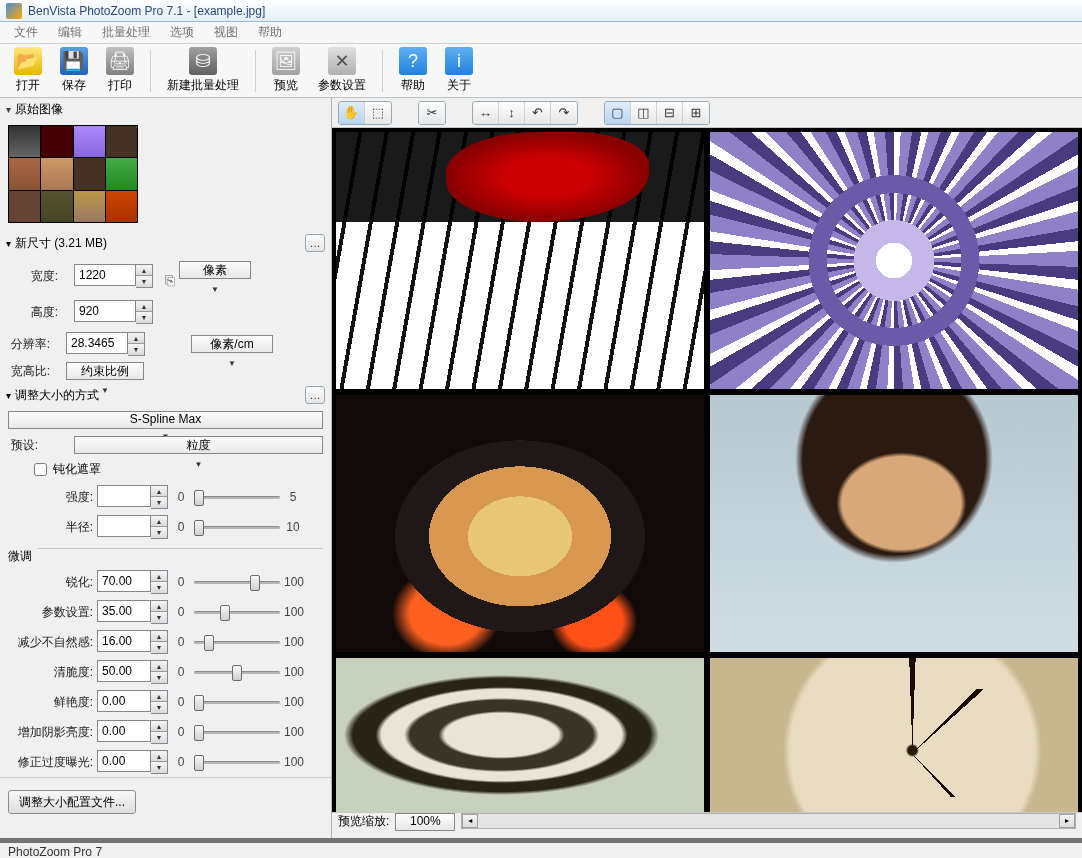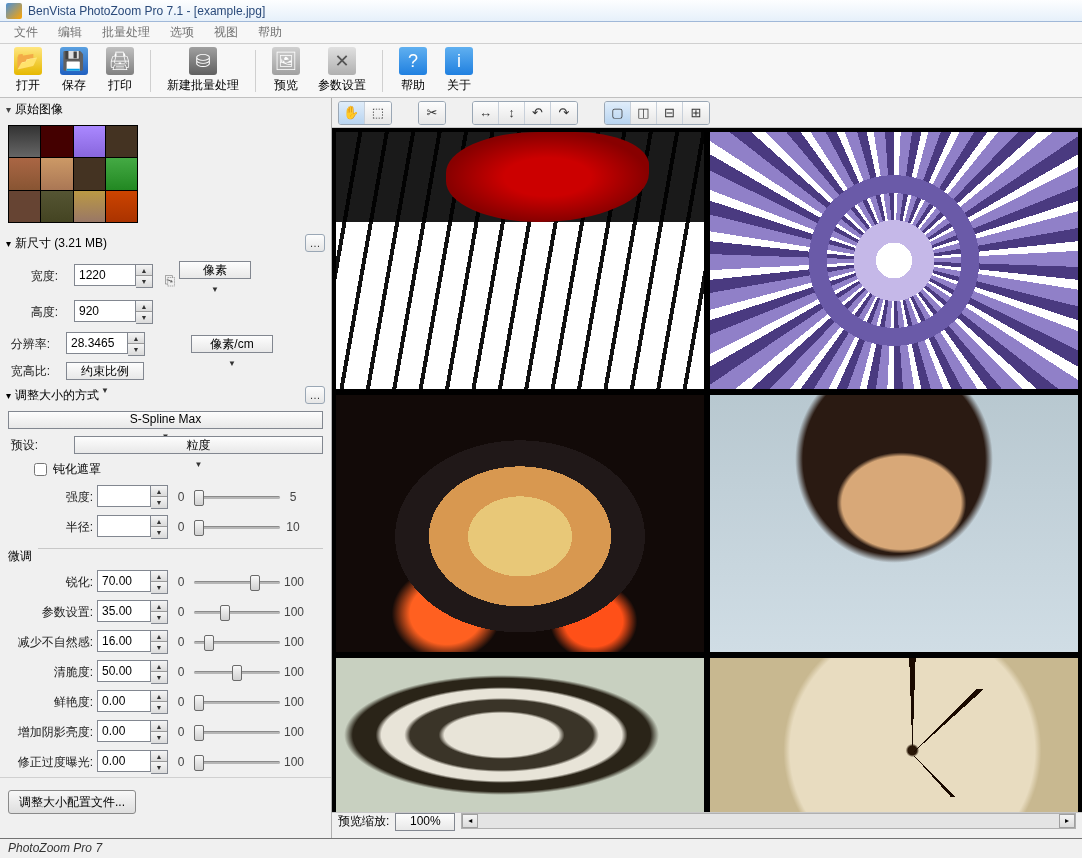--- a/index.html
+++ b/index.html
@@ -71,21 +71,21 @@
 .tile-flower { background: radial-gradient(circle at 50% 50%, #fff 0 8%, #c5b8e8 8% 18%, transparent 18%), radial-gradient(circle at 50% 50%, transparent 0 30%, #6a5aa8 30% 38%, transparent 38%), repeating-conic-gradient(#fff 0 3deg, #9080c8 3deg 8deg, #4a3a80 8deg 12deg), #3a5a3a; }
 .tile-food { background: radial-gradient(ellipse at 50% 55%, #e8c878 0 20%, #d89850 20% 35%, #201818 35% 48%, transparent 48%), radial-gradient(ellipse at 30% 85%, #ff6020 0 10%, transparent 15%), radial-gradient(ellipse at 70% 88%, #ff5018 0 8%, transparent 12%), #120a08; }
 .tile-woman { background: radial-gradient(ellipse at 52% 42%, #d8a878 0 22%, transparent 24%), radial-gradient(ellipse at 50% 25%, #2a1a12 0 35%, transparent 38%), linear-gradient(#b8c8d0,#d0dde5); }
 .tile-butterfly { background: radial-gradient(ellipse at 45% 50%, #e8e4d8 0 20%, #3a3428 22% 32%, #e8e4d8 34% 42%, #2a2418 44% 52%, transparent 55%), #c8d0c0; }
 .tile-clock { background: radial-gradient(circle at 55% 60%, #2a1808 0 2%, transparent 3%), conic-gradient(from 0deg at 55% 60%, #1a0a00 0 2deg, transparent 2deg 358deg, #1a0a00 358deg), radial-gradient(circle at 55% 60%, #e8dcc0 0 55%, #c8b890 58%); }
 .tile-clock::after{content:"";position:absolute;left:30%;top:20%;width:50%;height:70%;background:conic-gradient(from 45deg at 50% 60%, #1a0a00 0 3deg, transparent 3deg 90deg, #1a0a00 90deg 93deg, transparent 93deg);}
 .pv-bottom { height: 26px; background:#f0f0f0; border-top:1px solid #c8c8c8; display:flex; padding:0 6px; gap:6px; }
 .scroll-h { flex:1; height:16px; background:#e4e4e4; border:1px solid #b0b0b0; position:relative; }
 .scroll-h .sbtn { position:absolute; top:0; width:16px; height:14px; background:linear-gradient(#f5f5f5,#dcdcdc); border:1px solid #a0a0a0; font-size:8px; text-align:center; line-height:12px; }
 .scroll-h .sbtn.l{left:0;} .scroll-h .sbtn.r{right:0;}
-.statusbar { height: 20px; background:#f0f0f0; border-top:1px solid #737373; padding: 2px 8px; color:#333;font-style:italic; }
+.statusbar { height: 20px; background:#f0f0f0; border-top:5px solid #737373; padding: 2px 8px; color:#333; }
 .sidebar-dim { display:flex; gap:2px; align-items:flex-start; padding: 6px 8px 2px 8px; }
 .sidebar-dim .col { display:flex; flex-direction:column; gap:6px; }
 .bottom-controls { padding: 12px 8px; border-top:1px solid #d0d0d0; }
 </style>
 </head>
 <body>
 
 <div class="titlebar">
   <div class="app-icon"></div>
   <span>BenVista PhotoZoom Pro 7.1 - [example.jpg]</span>

